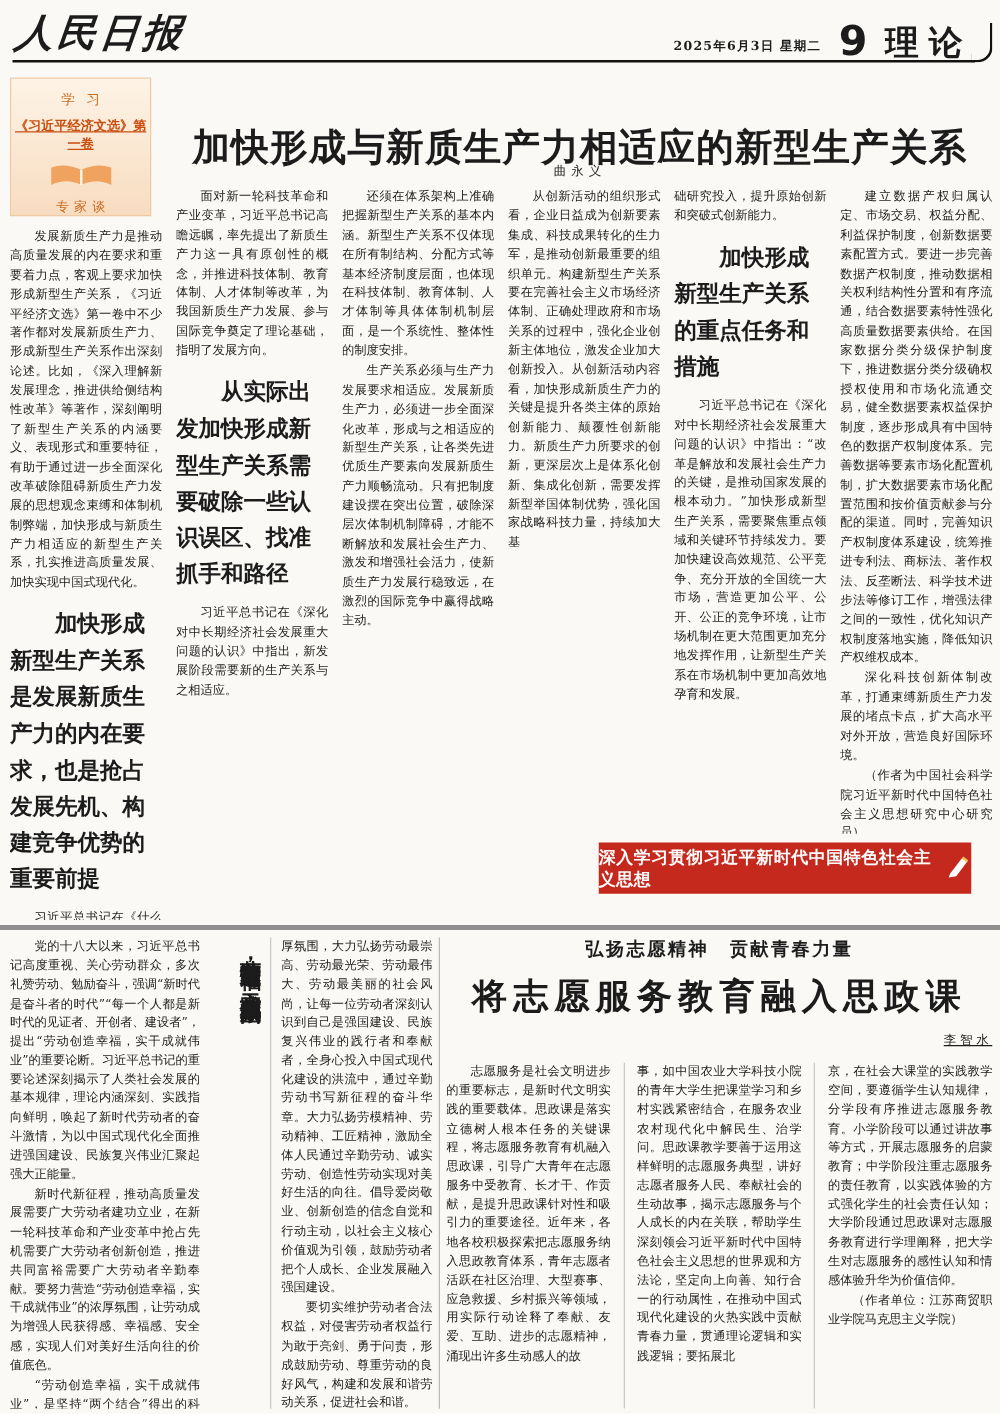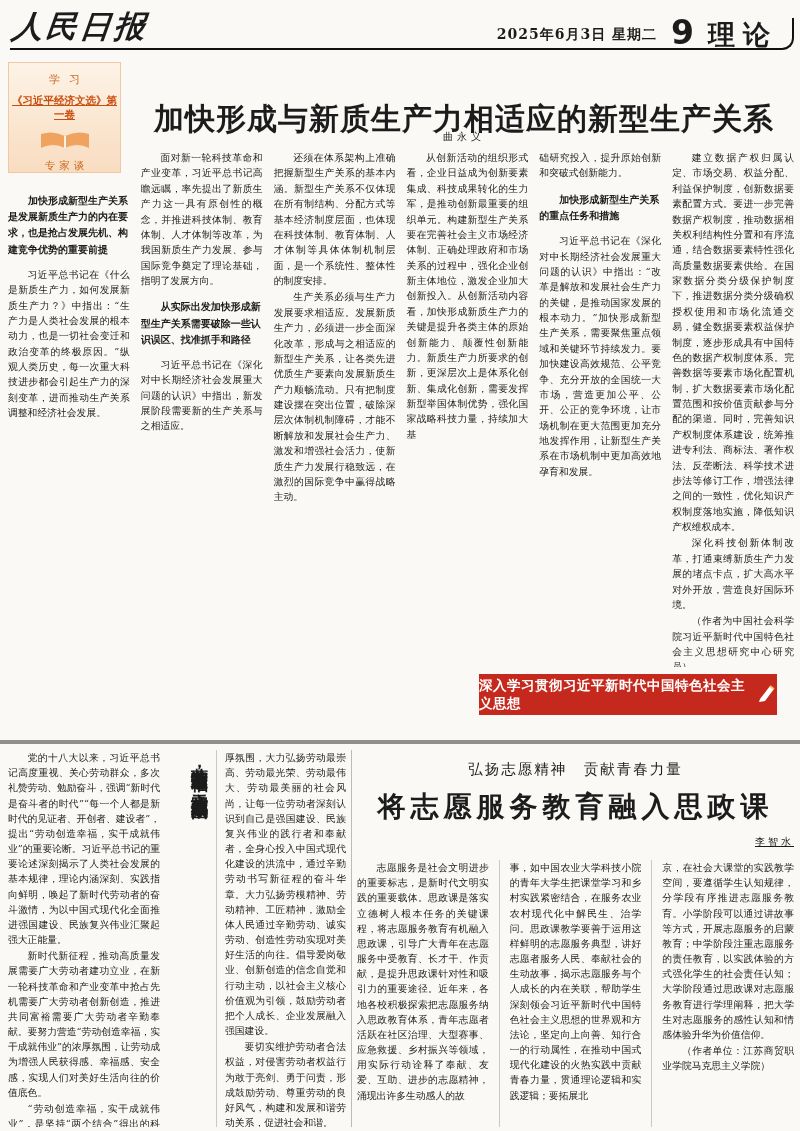--- a/index.html
+++ b/index.html
@@ -3,21 +3,21 @@
 <meta charset="utf-8">
 <style>
   html,body{margin:0;padding:0;}
   .page{position:relative;width:800px;height:1131px;background:#faf9f6;color:#1c1c1c;
         font-family:"DejaVu Serif","Liberation Serif",serif;overflow:hidden;}
   
   .masthead-bar{position:absolute;top:12px;left:10px;right:6px;height:38px;}
   .masthead{position:absolute;left:2px;bottom:2px;font-family:"DejaVu Serif",serif;
             font-weight:900;font-style:italic;font-size:31px;letter-spacing:3px;transform:skewX(-6deg);}
   .head-right{position:absolute;right:16px;bottom:2px;display:flex;align-items:flex-end;gap:14px;}
-  .head-date{font-size:14px;font-weight:bold;padding-bottom:4px;letter-spacing:1px;}
+  .head-date{font-size:10px;font-weight:bold;padding-bottom:4px;letter-spacing:1px;}
   .head-pageno{font-family:"DejaVu Sans",sans-serif;font-weight:900;font-size:33px;line-height:.9;}
   .head-section{font-family:"DejaVu Sans",sans-serif;font-weight:900;font-size:27px;letter-spacing:8px;line-height:1;}
   .hrule{position:absolute;left:0;right:14px;bottom:0;height:2px;background:#111;}
   .hook{position:absolute;right:0;bottom:0;width:15px;height:30px;
         border-right:2px solid #111;border-bottom:2px solid #111;border-bottom-right-radius:12px;}
   
   .study-box{position:absolute;top:62px;left:8px;width:113px;height:111px;text-align:center;
              background:linear-gradient(#fdf3e6,#f8dcc0);border:1px solid #f0c9a2;box-sizing:border-box;}
   .study-kicker{color:#c96a1f;font-size:11px;letter-spacing:9px;margin-top:9px;text-indent:9px;}
   .study-title{color:#c94f10;font-family:"DejaVu Sans",sans-serif;font-weight:900;font-size:10.5px;margin-top:7px;text-decoration:underline;}
@@ -25,43 +25,43 @@
   .study-tag{color:#c96a1f;font-size:10.5px;letter-spacing:4px;margin-top:3px;text-indent:4px;}
   
   .main-headline{position:absolute;top:82px;left:138px;right:10px;text-align:center;
                  font-family:"DejaVu Sans","Liberation Sans",sans-serif;font-weight:900;
                  font-size:30px;letter-spacing:1px;line-height:1.15;}
   .main-author{position:absolute;top:130px;left:138px;right:10px;text-align:center;font-size:10px;letter-spacing:4px;}
   .tcols{position:absolute;top:150px;left:8px;right:6px;height:586px;display:flex;gap:11px;}
   .tcol{flex:1;overflow:hidden;font-size:9.8px;line-height:1.57;text-align:justify;box-sizing:border-box;}
   .tcol p{margin:0 0 1px;text-indent:2em;}
   .tcol-first{padding-top:32px;}
-  .sub{font-family:Liberation Serif, serif;font-weight:bold;font-size:10px;line-height:1.62;
+  .sub{font-family:Liberation Serif, serif;font-weight:bold;font-size:18px;line-height:1.62;
        margin:11px 0 9px;text-indent:2em;text-align:left;}
   .bio{text-indent:2em;}
   
   .banner{position:absolute;left:479px;top:674px;width:298px;height:41px;background:#c5291d;
           color:#fff;display:flex;align-items:center;justify-content:center;gap:7px;
           font-family:"DejaVu Sans",sans-serif;font-weight:bold;font-size:13.5px;letter-spacing:.5px;
           box-shadow:0 0 0 7px #faf9f6;}
   
   .divider{position:absolute;top:740px;left:0;right:0;height:4px;background:#8f8f8f;}
   
   .bottom{position:absolute;top:750px;left:8px;right:6px;bottom:4px;display:flex;gap:5px;}
   .labor{width:338px;display:flex;gap:8px;}
   .labor-colA{width:152px;overflow:hidden;font-size:9.8px;line-height:1.55;text-align:justify;}
   .labor-colA p,.labor-colB p,.vcol p{margin:0 0 1px;text-indent:2em;}
   .labor-vtitle{width:40px;height:348px;writing-mode:vertical-rl;font-family:"DejaVu Sans",sans-serif;
                 font-weight:900;font-size:17px;line-height:1.05;letter-spacing:1px;padding-top:4px;}
   .labor-colB{flex:1;overflow:hidden;font-size:9.8px;line-height:1.55;text-align:justify;
               border-left:1px solid #c9c9c9;padding-left:8px;}
   .vrule{width:1px;background:#bbb;}
   .volunteer{flex:1;display:flex;flex-direction:column;overflow:hidden;}
-  .v-kicker{text-align:center;font-family:"DejaVu Sans",sans-serif;font-weight:normal;font-size:14.5px;
-            letter-spacing:2px;margin-top:10px;}
+  .v-kicker{text-align:center;font-family:"DejaVu Sans",sans-serif;font-weight:bold;font-size:14.5px;
+            letter-spacing:2px;}
   .v-headline{text-align:center;font-weight:900;font-size:28px;letter-spacing:5px;margin-top:9px;
               font-family:"DejaVu Serif",serif;}
   .v-author{text-align:right;font-size:10px;margin-top:9px;letter-spacing:3px;text-decoration:underline;}
   .v-cols{display:flex;gap:10px;margin-top:11px;flex:1;overflow:hidden;}
   .vcol{flex:1;overflow:hidden;font-size:9.8px;line-height:1.55;text-align:justify;}
   .vcol + .vcol{border-left:1px solid #c9c9c9;padding-left:10px;}
 </style>
 </head>
 <body>
 
@@ -88,20 +88,21 @@
       </svg>
     </div>
     <div class="study-tag">专家谈</div>
   </div>
 
   <h1 class="main-headline">加快形成与新质生产力相适应的新型生产关系</h1>
   <div class="main-author">曲永义</div>
 
   <div class="tcols">
     <div class="tcol tcol-first">
+      <p>发展新质生产力是推动高质量发展的内在要求和重要着力点，客观上要求加快形成新型生产关系，《习近平经济文选》第一卷中不少著作都对发展新质生产力、形成新型生产关系作出深刻论述。比如，《深入理解新发展理念，推进供给侧结构性改革》等著作，深刻阐明了新型生产关系的内涵要义、表现形式和重要特征，有助于通过进一步全面深化改革破除阻碍新质生产力发展的思想观念束缚和体制机制弊端，加快形成与新质生产力相适应的新型生产关系，扎实推进高质量发展、加快实现中国式现代化。</p>
       <div class="sub">加快形成新型生产关系是发展新质生产力的内在要求，也是抢占发展先机、构建竞争优势的重要前提</div>
       <p>习近平总书记在《什么是新质生产力，如何发展新质生产力？》中指出：“生产力是人类社会发展的根本动力，也是一切社会变迁和政治变革的终极原因。”纵观人类历史，每一次重大科技进步都会引起生产力的深刻变革，进而推动生产关系调整和经济社会发展。</p>
     </div>
     <div class="tcol">
       <p>面对新一轮科技革命和产业变革，习近平总书记高瞻远瞩，率先提出了新质生产力这一具有原创性的概念，并推进科技体制、教育体制、人才体制等改革，为我国新质生产力发展、参与国际竞争奠定了理论基础，指明了发展方向。</p>
       <div class="sub">从实际出发加快形成新型生产关系需要破除一些认识误区、找准抓手和路径</div>
       <p>习近平总书记在《深化对中长期经济社会发展重大问题的认识》中指出，新发展阶段需要新的生产关系与之相适应。</p>
     </div>
     <div class="tcol">
       <p>还须在体系架构上准确把握新型生产关系的基本内涵。新型生产关系不仅体现在所有制结构、分配方式等基本经济制度层面，也体现在科技体制、教育体制、人才体制等具体体制机制层面，是一个系统性、整体性的制度安排。</p>

